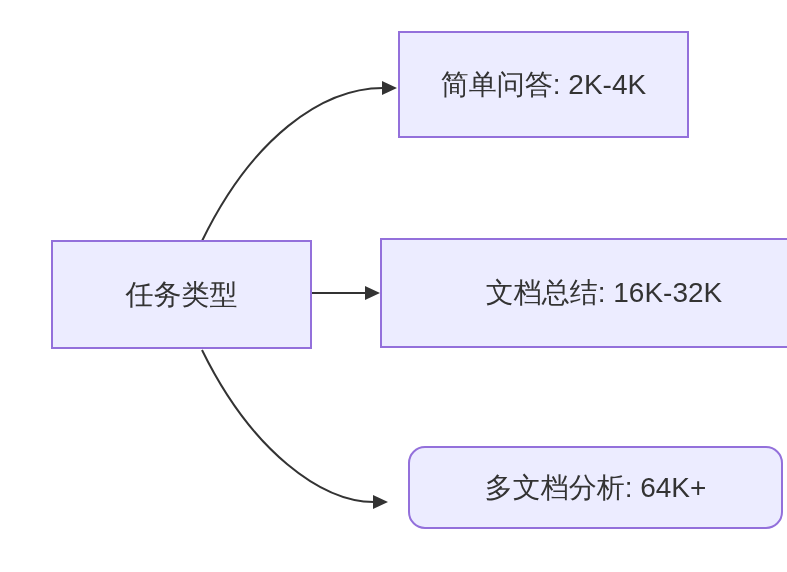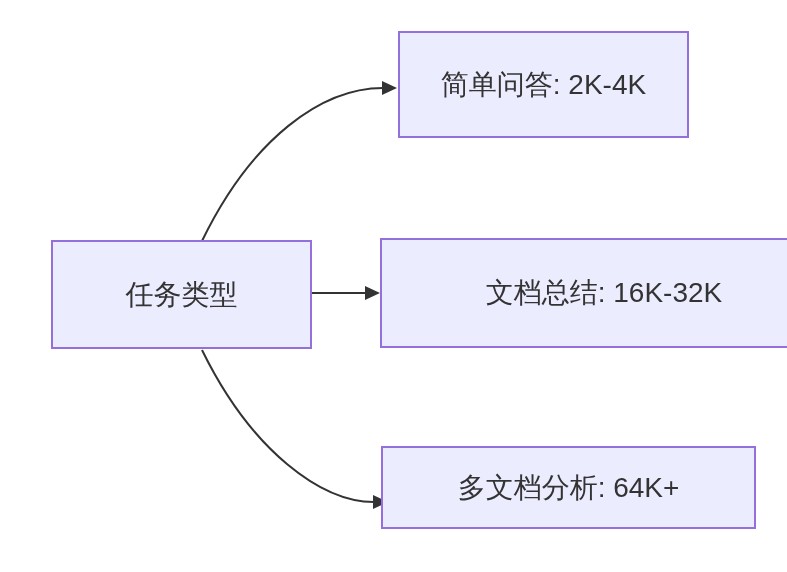--- a/index.html
+++ b/index.html
@@ -20,21 +20,21 @@
     align-items: center;
     justify-content: center;
     color: var(--text, #333333);
     font-size: 28px;
     line-height: 1.2;
     white-space: nowrap;
   }
   #node-task-type   { left: 51px;  top: 240px; width: 261px; height: 109px; }
   #node-simple-qa   { left: 398px; top: 31px;  width: 291px; height: 107px; }
   #node-doc-summary { left: 380px; top: 238px; width: 448px; height: 110px; }
-  #node-multi-doc   { left: 381px; top: 446px; width: 375px; height: 83px; }
+  #node-multi-doc   { left: 408px; top: 446px; width: 375px; height: 83px; border-radius: 17px; }
   .edges-layer {
     position: absolute;
     left: 0; top: 0;
     width: 787px; height: 572px;
     pointer-events: none;
   }
   .edge {
     stroke: var(--arrow, #333333);
     stroke-width: 2;
     fill: none;

